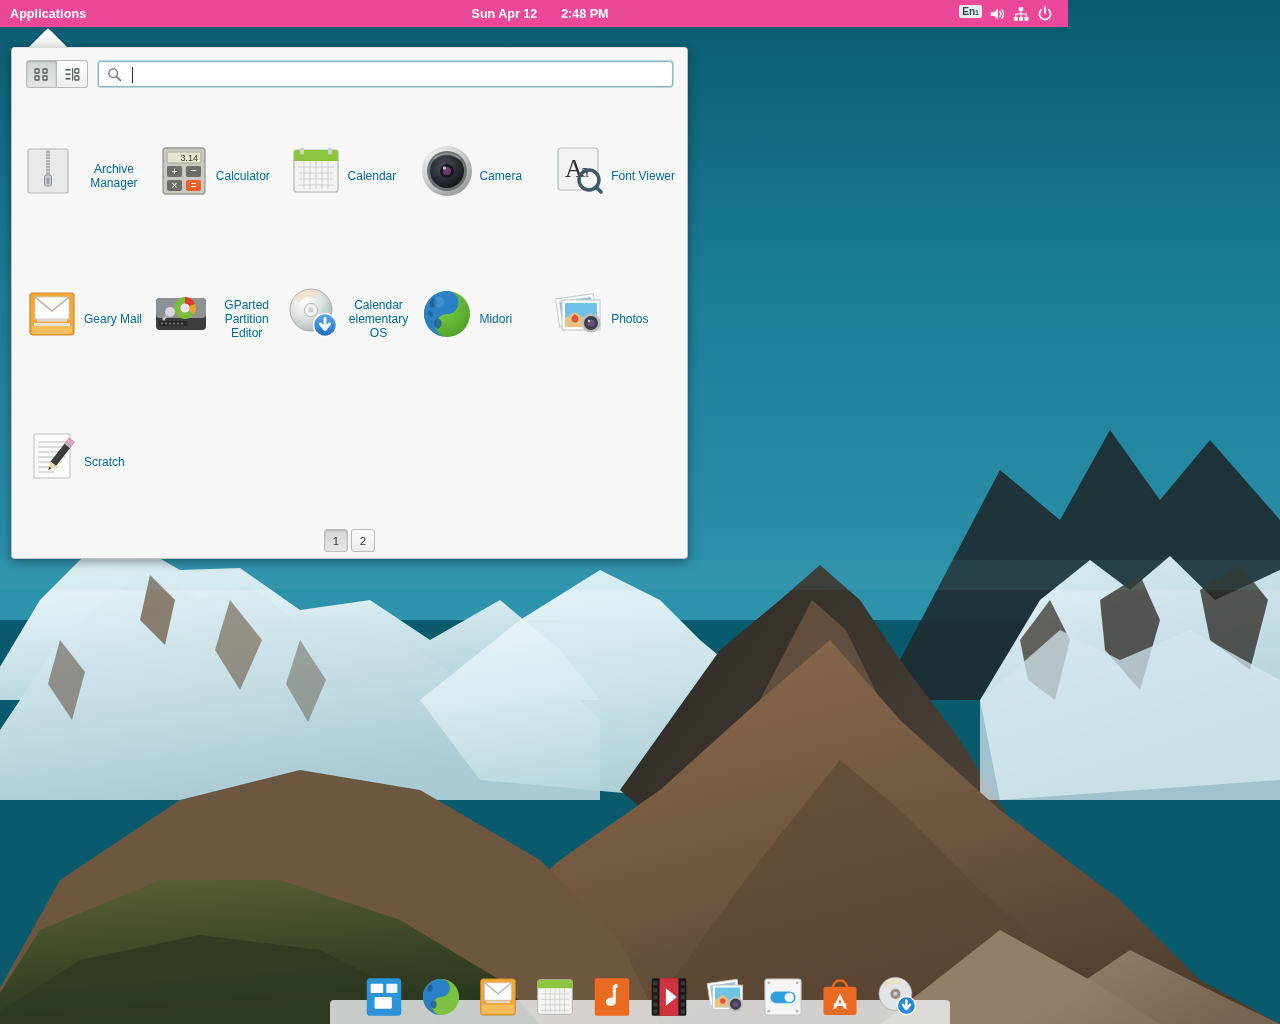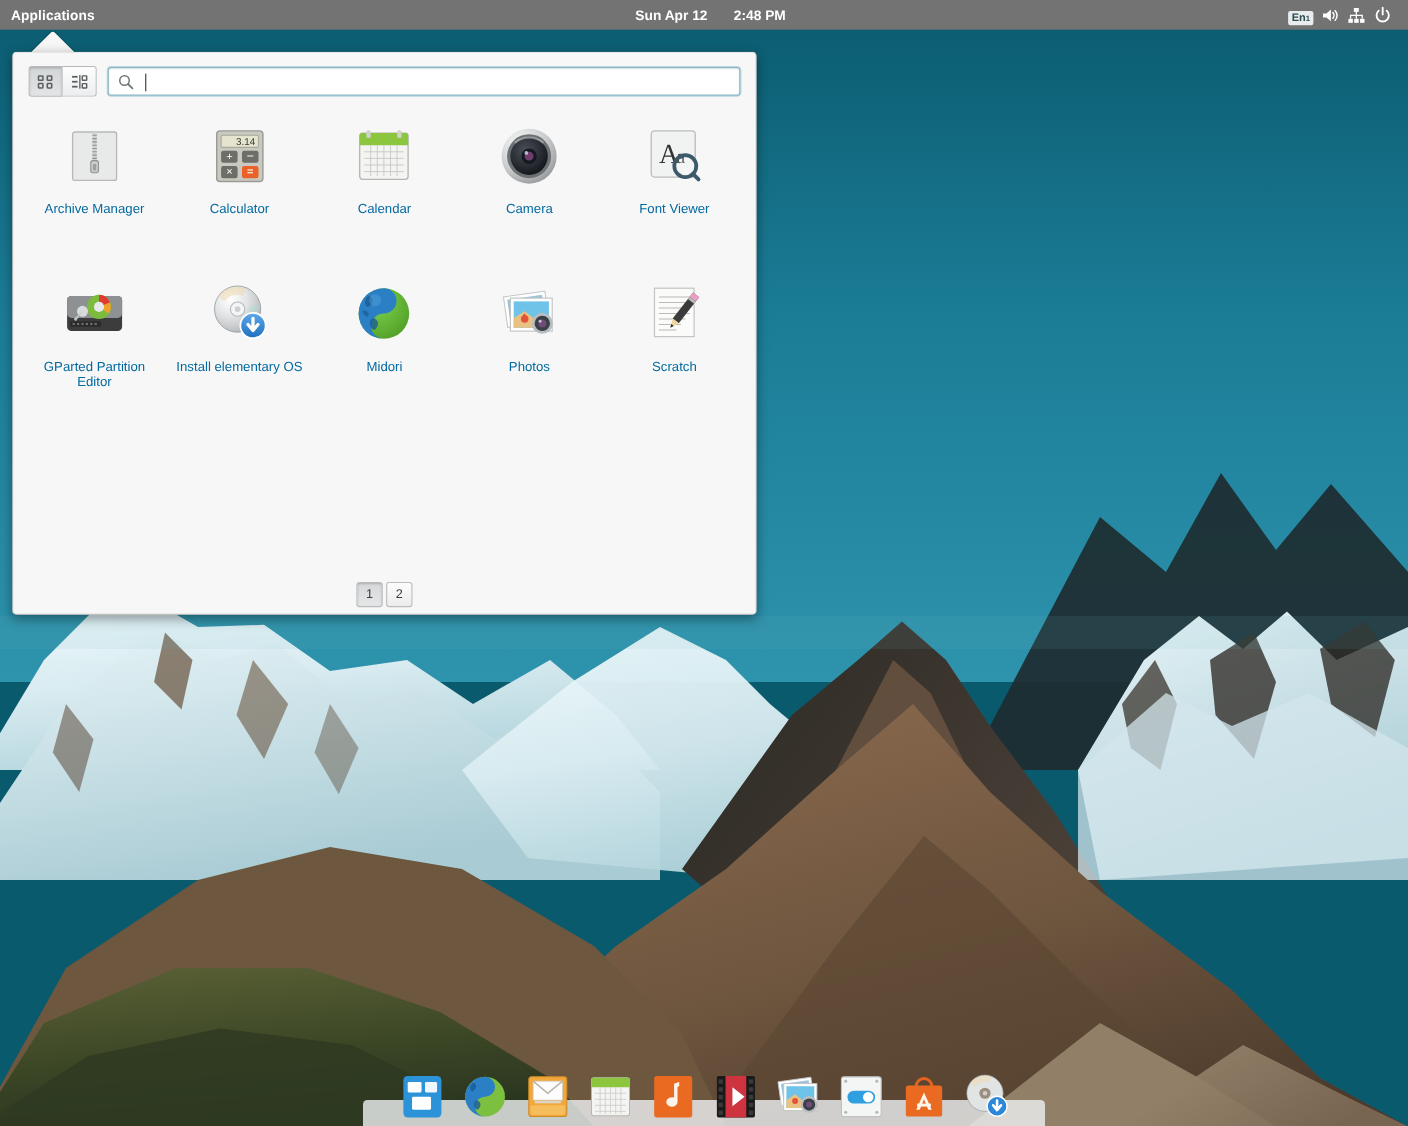--- a/index.html
+++ b/index.html
@@ -9,37 +9,37 @@
     background:#0a5a6e;
   }
   #screen { position:relative; width:1280px; height:1024px; overflow:hidden; }
 
   
   #wallpaper { position:absolute; inset:0; }
   #wallpaper svg { display:block; width:1280px; height:1024px; }
 
   
   #panel {
-    position:absolute; top:0; left:0; width:1280px; height:27px;
-    background:#737373;
+    position:absolute; top:0; left:0; width:1068px; height:27px;
+    background:#ec4899;
     display:flex; align-items:center;
     color:#ffffff; font-size:12.5px; font-weight:bold;
     z-index:40;
   }
   #panel .apps-btn {
     padding:0 10px; height:27px; display:flex; align-items:center;
     color:#ffffff; letter-spacing:.1px;
   }
   #panel .center {
     position:absolute; left:0; right:0; text-align:center;
     display:flex; justify-content:center; gap:24px; pointer-events:none;padding-left:12px;
   }
   #panel .center span { font-size:12.5px; font-weight:bold; }
   #panel .right {
-    margin-left:auto; display:flex; align-items:flex-end; gap:6px;
+    margin-left:auto; display:flex; align-items:flex-start; gap:6px;
     padding-right:14px;
   }
   .kbd-ind {
     background:#e8eced; color:#2b4a52; font-size:10px; font-weight:bold;
     border-radius:2px; padding:1px 3px 1px 3px; line-height:1.1;
     display:flex; align-items:flex-end;
   }
   .kbd-ind sub { font-size:7px; }
   .pnl-icon { width:18px; height:18px; display:block; }
 
@@ -107,21 +107,21 @@
   }
 
   .app-grid {
     flex:1; display:grid;
     grid-template-columns:repeat(5, 1fr);
     grid-template-rows:repeat(3, 143px);
     padding:10px 8px 0 8px;
     align-content:start;
   }
   .app-cell {
-    display:flex; flex-direction:column; align-items:center;
+    display:flex; flex-direction:row; align-items:center;
     padding-top:12px; border-radius:4px;
   }
   .app-icon {
     width:64px; height:64px; display:flex;
     align-items:center; justify-content:center;
     margin-bottom:9px;
   }
   .app-icon svg { display:block; }
   .app-label {
     font-size:12px; color:#0369a1; text-align:center;
@@ -423,20 +423,33 @@
               <text x="14" y="34" font-family="Liberation Serif, serif" font-size="25" fill="#2f3133">A</text>
               <text x="30" y="34" font-family="Liberation Serif, serif" font-size="18" fill="#2f3133">a</text>
               <circle cx="38" cy="37" r="10" fill="none" stroke="#3d5a6b" stroke-width="3.4"></circle>
               <circle cx="38" cy="37" r="7.5" fill="#ffffff" opacity="0.25"></circle>
               <line x1="45" y1="44" x2="50" y2="49" stroke="#3d5a6b" stroke-width="3.6" stroke-linecap="round"></line>
             </svg>
           </div>
           <div class="app-label">Font Viewer</div>
         </div>
 
+        <div class="app-cell">
+          <div class="app-icon">
+            <svg width="56" height="56" viewBox="0 0 56 56" xmlns="http://www.w3.org/2000/svg">
+              <rect x="6" y="7" width="44" height="42" rx="3" fill="#f2a73b" stroke="#cf8a28" stroke-width="1.2"></rect>
+              <rect x="11" y="11" width="34" height="22" fill="#fdfdfd" stroke="#cfc9bd" stroke-width="0.9"></rect>
+              <path d="M11 11 L28 25 L45 11" fill="none" stroke="#b9b2a4" stroke-width="1.6"></path>
+              <rect x="13" y="33" width="30" height="2.6" fill="#dcd6ca"></rect>
+              <rect x="10" y="37" width="36" height="3" fill="#e8e2d5"></rect>
+              <path d="M8 40 L48 40 L48 46 a2 2 0 0 1-2 2 H10 a2 2 0 0 1-2-2 Z" fill="#f6bd5c"></path>
+            </svg>
+          </div>
+          <div class="app-label">Geary Mail</div>
+        </div>
 
         <div class="app-cell">
           <div class="app-icon">
             <svg width="58" height="48" viewBox="0 0 58 48" xmlns="http://www.w3.org/2000/svg">
               <rect x="4" y="8" width="50" height="32" rx="4" fill="#3c3c3c"></rect>
               <rect x="4" y="8" width="50" height="20" rx="4" fill="#8e9193"></rect>
               <rect x="7" y="31" width="28" height="5" rx="1.2" fill="#2a2a2a"></rect>
               <g fill="#6d6f70">
                 <rect x="9" y="32.5" width="2" height="2"></rect>
                   <rect x="13" y="32.5" width="2" height="2"></rect>
@@ -473,21 +486,21 @@
               </defs>
               <circle cx="27" cy="24" r="21" fill="url(#cdg)" stroke="#9a9ea0" stroke-width="0.8"></circle>
               <path d="M10 12 A21 21 0 0 1 34 5 L32 12 A14 14 0 0 0 15 17 Z" fill="#f2d9a8" opacity="0.5"></path>
               <path d="M44 20 A21 21 0 0 1 38 40 L33 35 A14 14 0 0 0 38 22 Z" fill="#a8e0d0" opacity="0.45"></path>
               <circle cx="27" cy="24" r="6.5" fill="#f4f5f6" stroke="#b4b7b9" stroke-width="1"></circle>
               <circle cx="27" cy="24" r="2.6" fill="#cdd0d2"></circle>
               <circle cx="41" cy="39" r="11.5" fill="url(#dlg)" stroke="#ffffff" stroke-width="1.6"></circle>
               <path d="M41 32.5 L41 41 M36.5 38 L41 43.5 L45.5 38" stroke="#ffffff" stroke-width="3" fill="none" stroke-linecap="round" stroke-linejoin="round"></path>
             </svg>
           </div>
-          <div class="app-label">Install elementary OS</div>
+          <div class="app-label">Calendar elementary OS</div>
         </div>
 
         <div class="app-cell">
           <div class="app-icon">
             <svg width="56" height="56" viewBox="0 0 56 56" xmlns="http://www.w3.org/2000/svg">
               <defs>
                 <radialGradient id="mdg" cx="0.35" cy="0.3" r="0.85">
                   <stop offset="0%" stop-color="#7dd44f"></stop>
                     <stop offset="100%" stop-color="#4e9b23"></stop>
                 </radialGradient>

